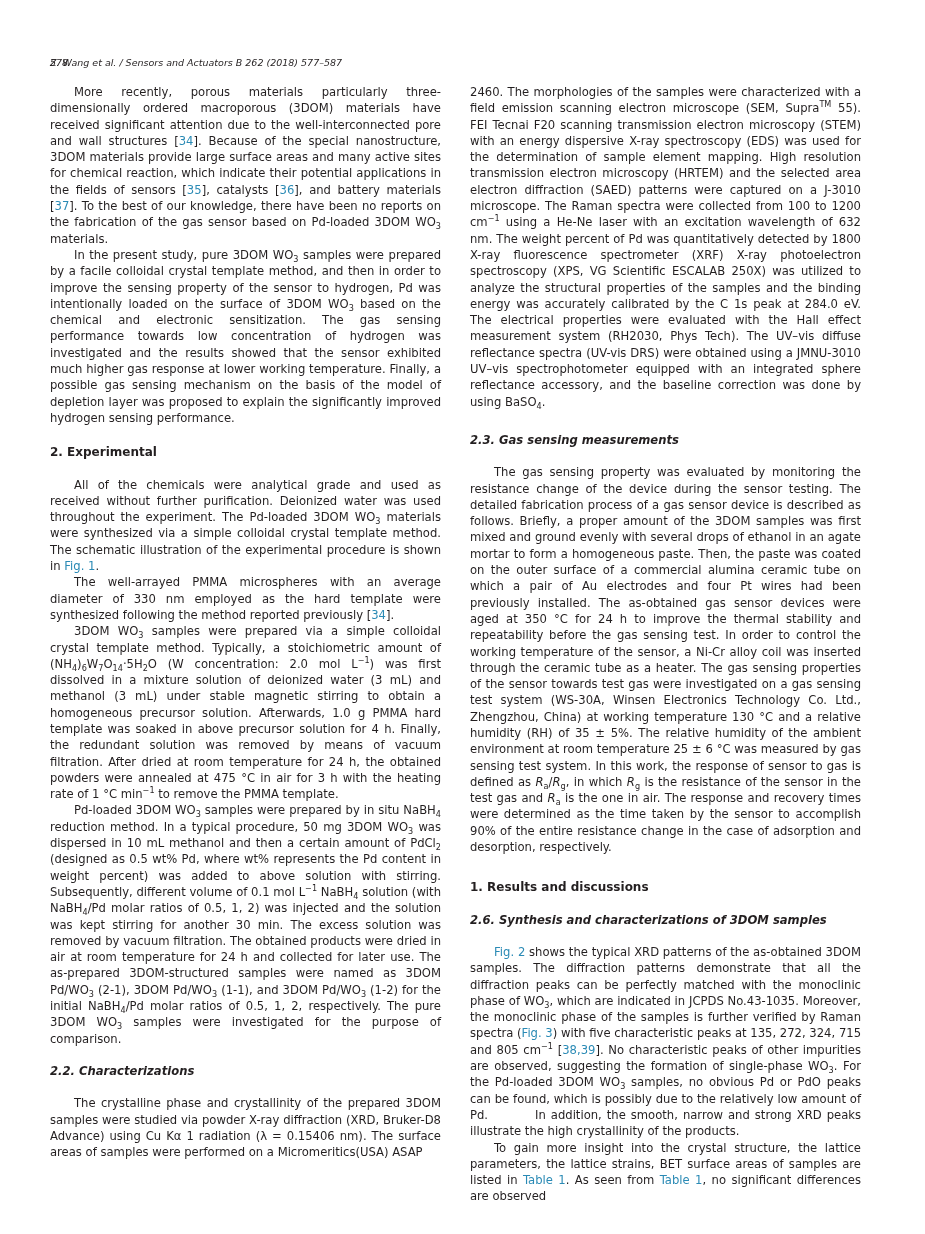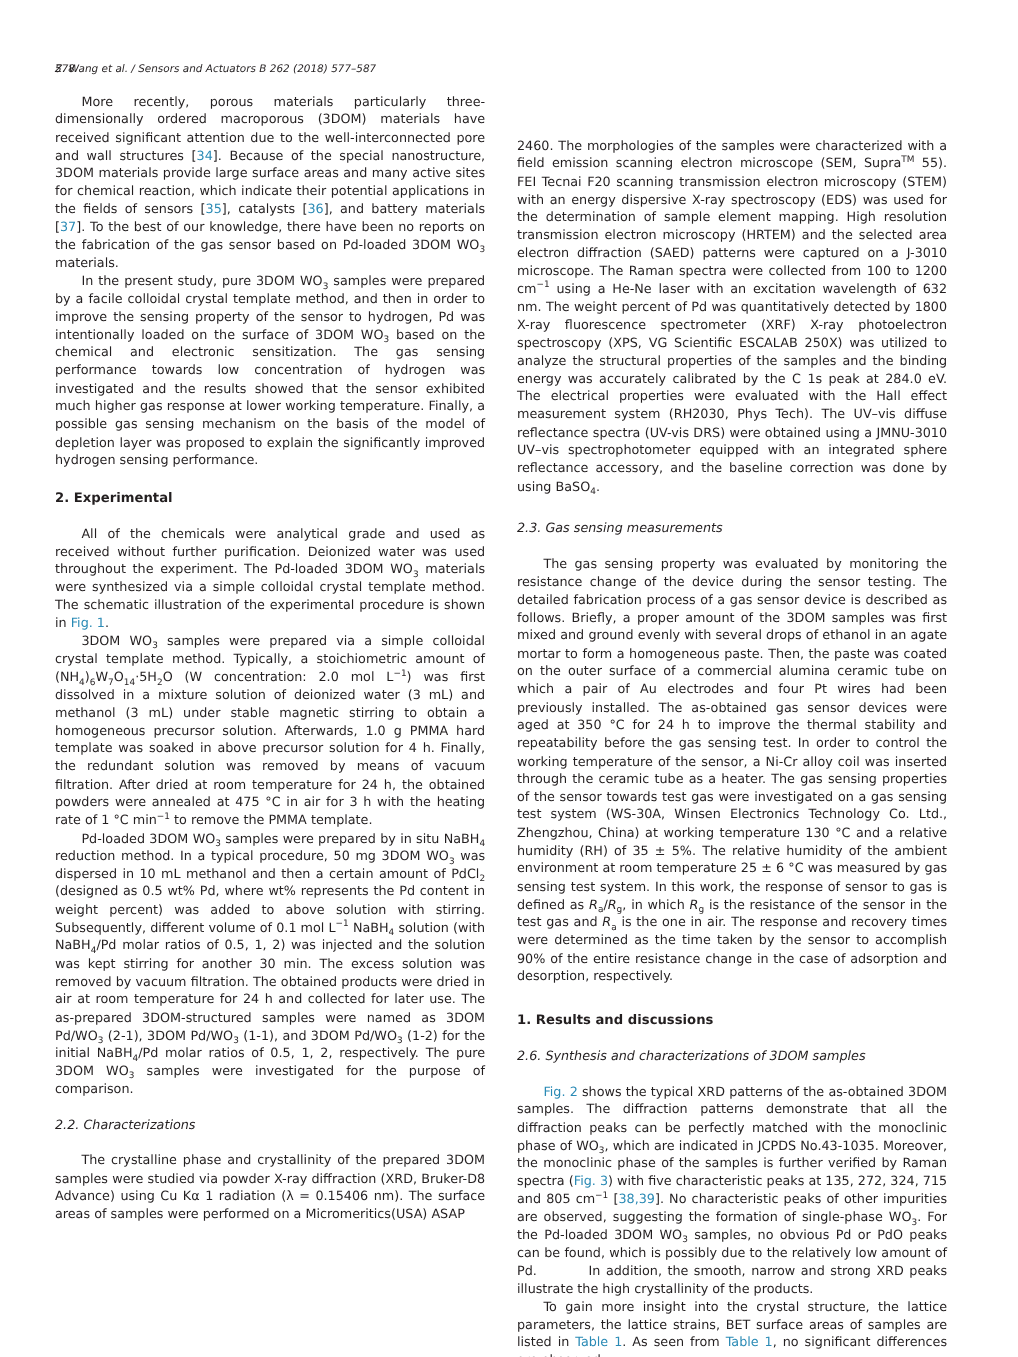--- a/index.html
+++ b/index.html
@@ -15,23 +15,23 @@
   .header .pagenum { position: absolute; left: 0; top: 0; font-style: italic; }
   .header .running { position: absolute; left: 0; right: 0; text-align: left; font-style: italic; }
   .col {
     position: absolute; top: 84px; width: 391px;
     font-size: 11.6px; line-height: 16.3px; text-align: justify;
     hyphens: manual;
   }
   .col.left { left: 50px; }
   .col.right { left: 470px; }
   p { margin: 0; text-indent: 24px; }
-  p.noindent { text-indent: 0; margin-top: 40px; }
+  p.noindent { text-indent: 0; }
   .h1 { font-weight: bold; margin: 18px 0 16px 0; text-indent: 0; font-size: 12px; }
-  .h2 { font-style: italic; margin: 16px 0 16px 0; text-indent: 0; }
+  .h2 { font-style: italic; margin: 16px 0 16px 0; text-indent: 0; font-weight: bold; }
   .link { color: #2a8ab5; }
   sub, sup { font-size: 70%; line-height: 0; }
   .hl { text-decoration-color: #3aa935; text-decoration-thickness: 2px; text-underline-offset: 2px; margin-left: 42px; }
 </style>
 </head>
 <body>
 
 <div class="header">
   <span class="pagenum">578</span>
   <span class="running">Z. Wang et al. / Sensors and Actuators B 262 (2018) 577–587</span>
@@ -40,20 +40,21 @@
 <div class="col left">
   <p style="text-align:justify;"><span>More recently, porous materials particularly three-dimensionally ordered macroporous (3DOM) materials have received significant attention due to the well-interconnected pore and wall structures [</span><span class="link">34</span><span>]. Because of the special nanostructure, 3DOM materials provide large surface areas and many active sites for chemical reaction, which indicate their potential applications in the fields of sensors [</span><span class="link">35</span><span>], catalysts [</span><span class="link">36</span><span>], and battery materials [</span><span class="link">37</span><span>]. To the best of our knowledge, there have been no reports on the fabrication of the gas sensor based on Pd-loaded 3DOM WO</span><sub>3</sub><span> materials.</span></p>
 
   <p><span>In the present study, pure 3DOM WO</span><sub>3</sub><span> samples were prepared by a facile colloidal crystal template method, and then in order to improve the sensing property of the sensor to hydrogen, Pd was intentionally loaded on the surface of 3DOM WO</span><sub>3</sub><span> based on the chemical and electronic sensitization. The gas sensing performance towards low concentration of hydrogen was investigated and the results showed that the sensor exhibited much higher gas response at lower working temperature. Finally, a possible gas sensing mechanism on the basis of the model of depletion layer was proposed to explain the significantly improved hydrogen sensing performance.</span></p>
 
   <p class="h1">2.  Experimental</p>
 
   <p><span>All of the chemicals were analytical grade and used as received without further purification. Deionized water was used throughout the experiment. The Pd-loaded 3DOM WO</span><sub>3</sub><span> materials were synthesized via a simple colloidal crystal template method. The schematic illustration of the experimental procedure is shown in </span><span class="link">Fig. 1</span><span>.</span></p>
 
 
+  <p><span>The well-arrayed PMMA microspheres with an average diameter of 330 nm employed as the hard template were synthesized following the method reported previously [</span><span class="link">34</span><span>].</span></p>
 
   <p><span>3DOM WO</span><sub>3</sub><span> samples were prepared via a simple colloidal crystal template method. Typically, a stoichiometric amount of (NH</span><sub>4</sub><span>)</span><sub>6</sub><span>W</span><sub>7</sub><span>O</span><sub>14</sub><span>·5H</span><sub>2</sub><span>O (W concentration: 2.0 mol L</span><sup>−1</sup><span>) was first dissolved in a mixture solution of deionized water (3 mL) and methanol (3 mL) under stable magnetic stirring to obtain a homogeneous precursor solution. Afterwards, 1.0 g PMMA hard template was soaked in above precursor solution for 4 h. Finally, the redundant solution was removed by means of vacuum filtration. After dried at room temperature for 24 h, the obtained powders were annealed at 475 °C in air for 3 h with the heating rate of 1 °C min</span><sup>−1</sup><span> to remove the PMMA template.</span></p>
 
   <p><span>Pd-loaded 3DOM WO</span><sub>3</sub><span> samples were prepared by in situ NaBH</span><sub>4</sub><span> reduction method. In a typical procedure, 50 mg 3DOM WO</span><sub>3</sub><span> was dispersed in 10 mL methanol and then a certain amount of PdCl</span><sub>2</sub><span> (designed as 0.5 wt% Pd, where wt% represents the Pd content in weight percent) was added to above solution with stirring. Subsequently, different volume of 0.1 mol L</span><sup>−1</sup><span> NaBH</span><sub>4</sub><span> solution (with NaBH</span><sub>4</sub><span>/Pd molar ratios of 0.5, 1, 2) was injected and the solution was kept stirring for another 30 min. The excess solution was removed by vacuum filtration. The obtained products were dried in air at room temperature for 24 h and collected for later use. The as-prepared 3DOM-structured samples were named as 3DOM Pd/WO</span><sub>3</sub><span> (2-1), 3DOM Pd/WO</span><sub>3</sub><span> (1-1), and 3DOM Pd/WO</span><sub>3</sub><span> (1-2) for the initial NaBH</span><sub>4</sub><span>/Pd molar ratios of 0.5, 1, 2, respectively. The pure 3DOM WO</span><sub>3</sub><span> samples were investigated for the purpose of comparison.</span></p>
 
   <p class="h2">2.2.  Characterizations</p>
 
   <p>The crystalline phase and crystallinity of the prepared 3DOM samples were studied via powder X-ray diffraction (XRD, Bruker-D8 Advance) using Cu Kα 1 radiation (λ = 0.15406 nm). The surface areas of samples were performed on a Micromeritics(USA) ASAP</p>
 </div>
 

